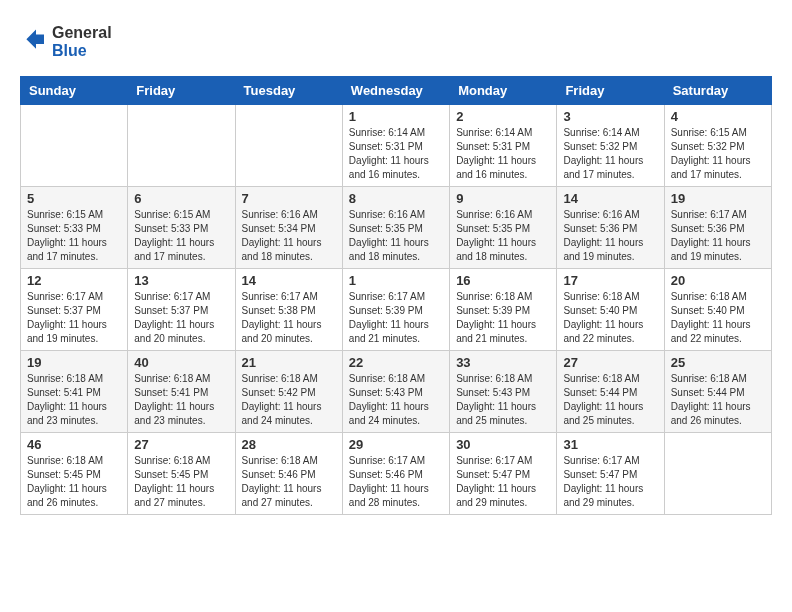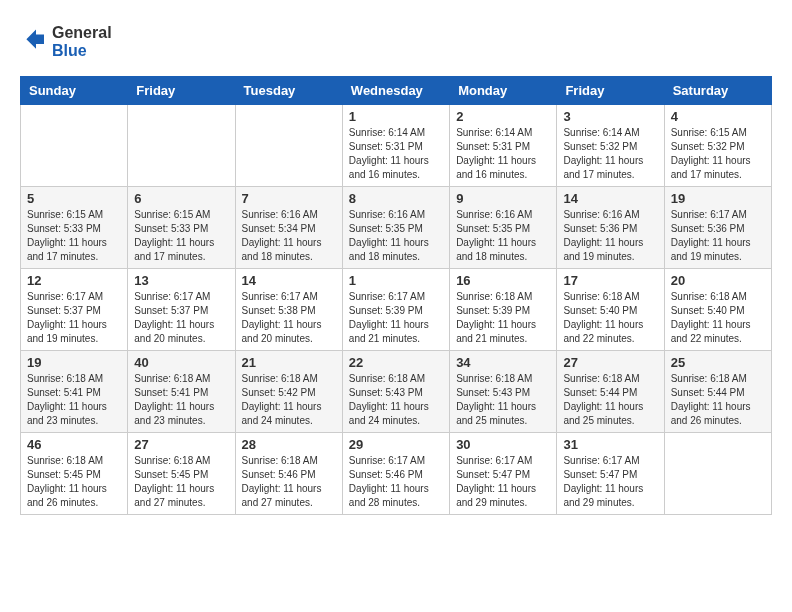--- a/index.html
+++ b/index.html
@@ -242,21 +242,21 @@
 Sunset: 5:42 PM
 Daylight: 11 hours and 24 minutes.</div>
         </td>
         <td>
           <span class="day-number">22</span>
           <div class="day-info" style="white-space: pre-line;">Sunrise: 6:18 AM
 Sunset: 5:43 PM
 Daylight: 11 hours and 24 minutes.</div>
         </td>
         <td>
-          <span class="day-number">34</span>
+          <span class="day-number">33</span>
           <div class="day-info" style="white-space: pre-line;">Sunrise: 6:18 AM
 Sunset: 5:43 PM
 Daylight: 11 hours and 25 minutes.</div>
         </td>
         <td>
           <span class="day-number">27</span>
           <div class="day-info" style="white-space: pre-line;">Sunrise: 6:18 AM
 Sunset: 5:44 PM
 Daylight: 11 hours and 25 minutes.</div>
         </td>

